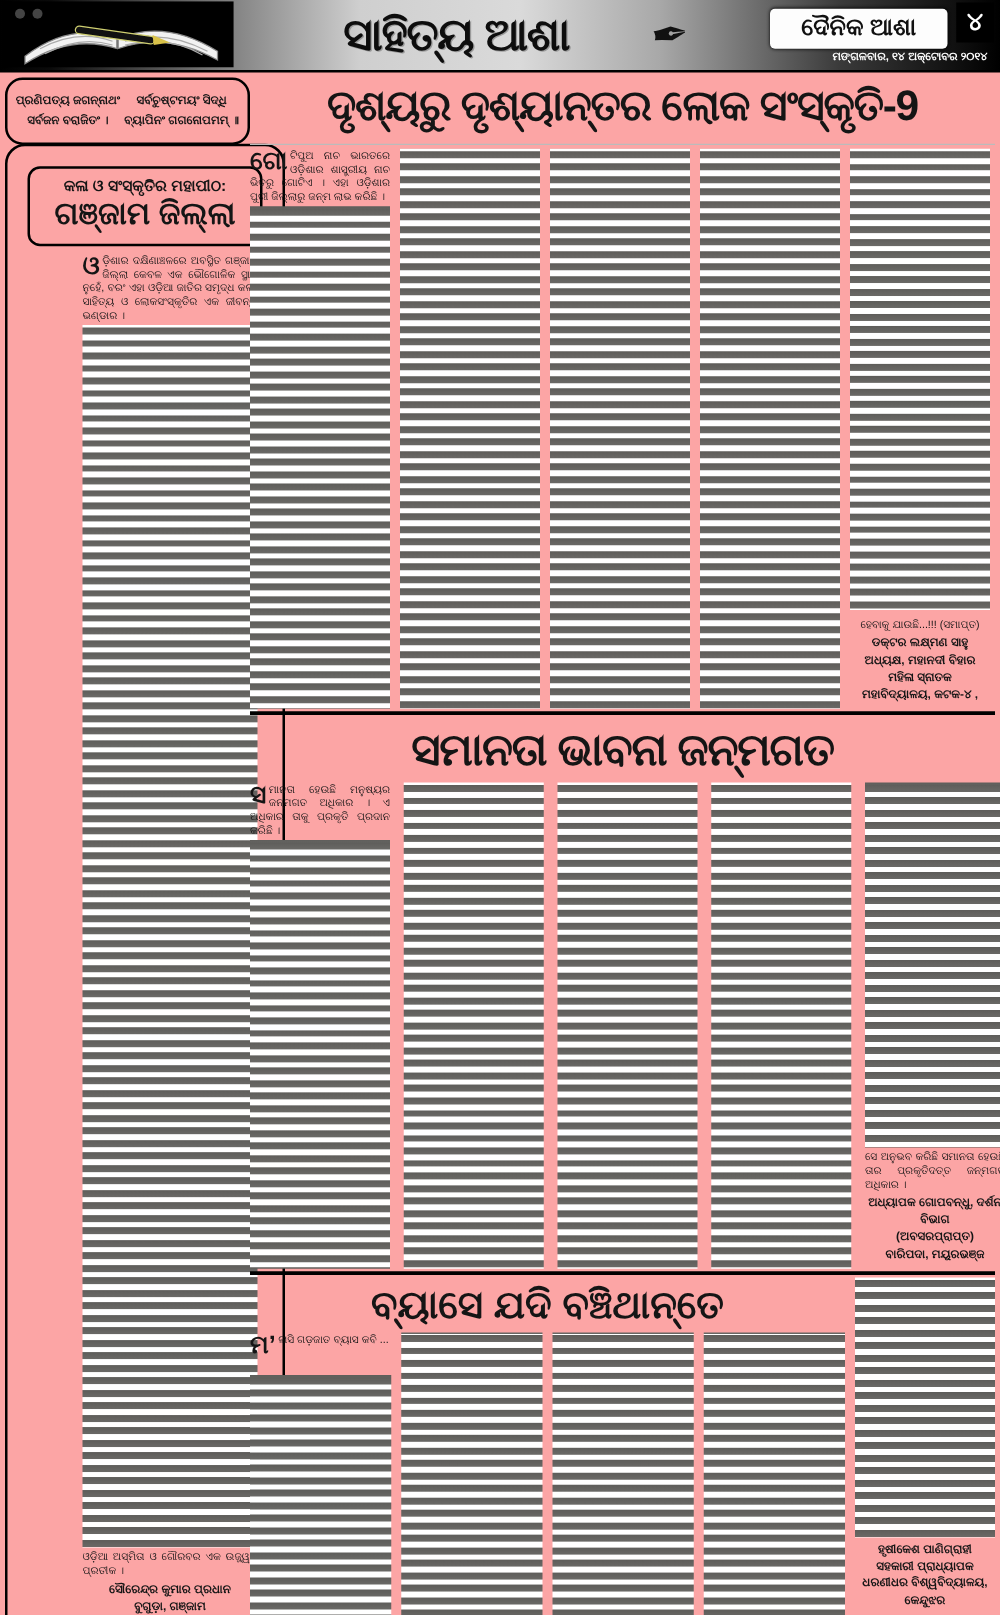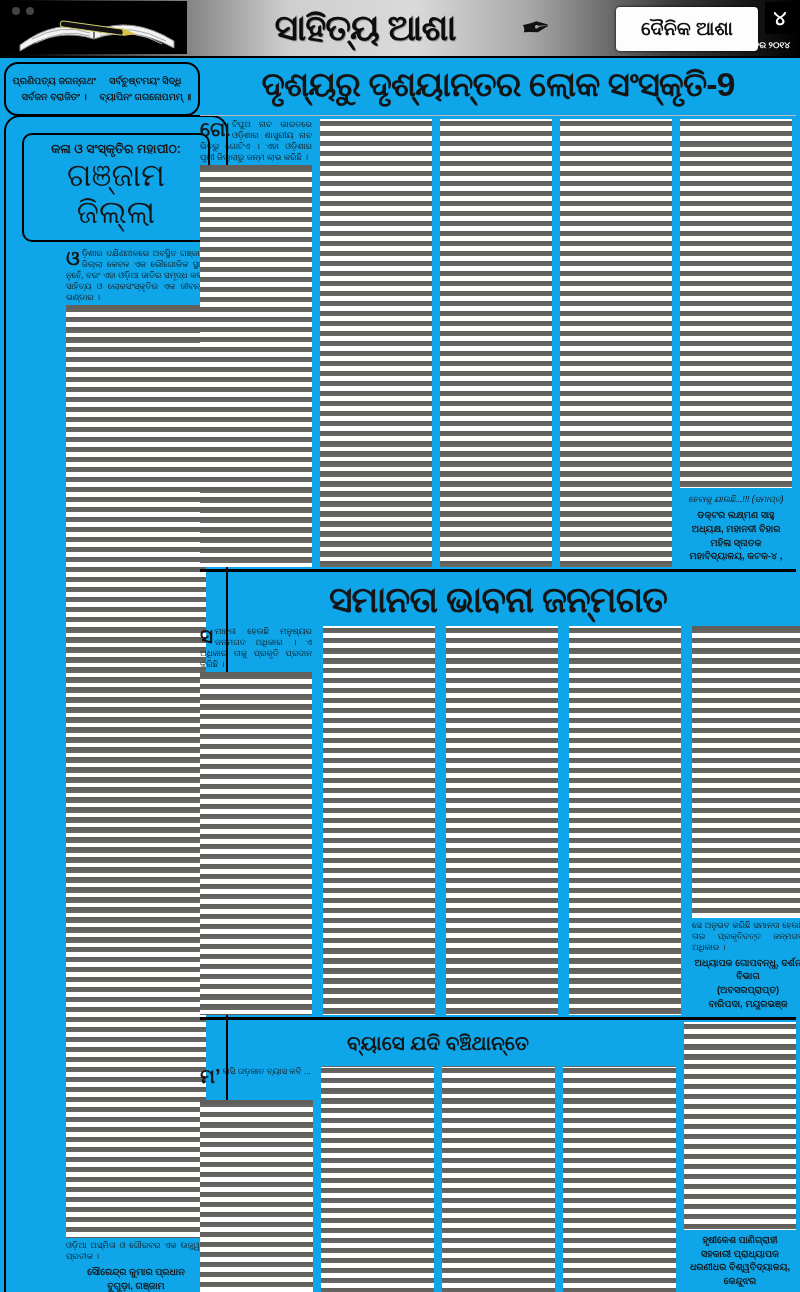--- a/index.html
+++ b/index.html
@@ -1,32 +1,32 @@
 <!DOCTYPE html>
 <html><head>
 <meta charset="utf-8">
 <style>
   html,body{margin:0;padding:0;background:#e8e8e8;}
-  #page{position:relative;width:800px;height:1292px;background:#0ea5e9;margin:0 auto;
+  #page{position:relative;width:800px;height:1292px;background:#fca5a5;margin:0 auto;
         font-family:"Liberation Sans",sans-serif;color:#151515;overflow:hidden;}
 
   
   .banner{position:absolute;left:0;top:0;width:800px;height:56px;
           background:linear-gradient(90deg,#000 0%,#0a0a0a 5%,#6f6f6f 20%,#cfcfcf 36%,
                      #dadada 52%,#a8a8a8 66%,#3a3a3a 84%,#000 100%);
           border-bottom:2px solid #000;}
   .bookimg{position:absolute;left:2px;top:1px;}
   .masthead{position:absolute;left:215px;top:4px;width:300px;height:48px;
             display:flex;align-items:center;justify-content:center;
             font-size:36px;font-weight:bold;color:#0d0d0d;letter-spacing:-1px;
             text-shadow:1px 1px 0 #9a9a9a;}
   .nib{position:absolute;left:512px;top:2px;width:48px;height:52px;
        display:flex;align-items:center;justify-content:center;
        font-size:36px;transform:rotate(-8deg);color:#111;}
-  .logobox{position:absolute;left:616px;top:7px;width:142px;height:44px;
+  .logobox{position:absolute;left:616px;top:7px;width:142px;height:32px;
            background:#fdfdfd;border-radius:4px;box-shadow:0 0 3px #000;
            display:flex;align-items:center;justify-content:center;
            font-size:19px;font-weight:bold;color:#111;}
   .pagebadge{position:absolute;right:5px;top:2px;width:30px;height:32px;background:#000;
              color:#fff;display:flex;align-items:center;justify-content:center;
              font-size:20px;font-weight:bold;}
   .dateline{position:absolute;right:10px;top:40px;font-size:9px;font-weight:bold;color:#fff;}
 
   
   .quotebox{position:absolute;left:4px;top:62px;width:182px;height:42px;
@@ -37,49 +37,49 @@
             display:flex;align-items:center;justify-content:center;
             font-size:34px;font-weight:bold;letter-spacing:-1px;}
 
   
   .leftbox{position:absolute;left:4px;top:115px;width:188px;height:1168px;
            border:2px solid #000;border-radius:16px;padding:16px;
            display:flex;flex-direction:column;}
   .lefttitle{border:2px solid #000;border-radius:10px;padding:7px 3px 9px;
              text-align:center;flex:0 0 auto;}
   .lefttitle .t1{font-size:12.5px;font-weight:bold;}
-  .lefttitle .t2{font-size:32px;font-weight:normal;line-height:1.15;}
+  .lefttitle .t2{font-size:25px;font-weight:bold;line-height:1.15;}
   .leftbody{flex:1;display:flex;flex-direction:column;padding:6px 4px 4px;min-height:0;margin-left:40px;}
 
   
   .rightregion{position:absolute;left:200px;top:115px;width:596px;height:1177px;
                display:flex;flex-direction:column;}
   .secA{height:470px;display:flex;gap:8px;border-top:1px solid #bbb;padding-top:3px;box-sizing:border-box;}
   .rule{height:3px;background:#000;margin:2px 0;flex:0 0 auto;}
   .secBhead{height:54px;display:flex;align-items:center;justify-content:center;
             font-size:36px;font-weight:bold;letter-spacing:-1px;}
   .secBbody{height:404px;display:flex;gap:11px;}
   .secC{height:281px;display:flex;gap:8px;}
   .secCleft{flex:1;display:flex;flex-direction:column;min-width:0;}
   .secChead{height:44px;display:flex;align-items:center;justify-content:center;
-            font-size:20px;font-weight:bold;}
+            font-size:31px;font-weight:bold;}
   .secCcols{flex:1;display:flex;gap:8px;}
   .col{width:112px;flex:0 0 auto;display:flex;flex-direction:column;min-height:0;}
   .colflex{flex:1;width:auto;gap:12px;}
 
   
   .gk{flex:1;min-height:14px;
       background-image:repeating-linear-gradient(180deg,#5e5d5a 0px,#6a6966 5.5px,#ffffff 5.5px,#ffffff 10px);
       background-position:0 2px;}
   .lead{font-size:8.5px;line-height:11px;text-align:justify;word-break:break-word;
         flex:0 0 auto;max-height:88px;overflow:hidden;margin-bottom:2px;}
   .lead::first-letter{font-size:20px;font-weight:bold;float:left;line-height:20px;padding-right:2px;}
   .closing{font-size:8.5px;line-height:11px;text-align:justify;word-break:break-word;
            flex:0 0 auto;max-height:44px;overflow:hidden;margin-top:2px;}
-  .endnote{font-size:8.5px;text-align:center;margin-top:6px;flex:0 0 auto;font-style:italic;}
+  .endnote{font-size:8.5px;text-align:center;margin-top:6px;flex:0 0 auto;}
   .byline{flex:0 0 auto;text-align:center;font-size:9.5px;font-weight:bold;
           line-height:1.45;padding:3px 0 4px;}
 </style>
 </head>
 <body>
 
 <div id="page">
 
   <div class="banner">
     <svg class="bookimg" width="185" height="53" viewBox="0 0 185 53">

